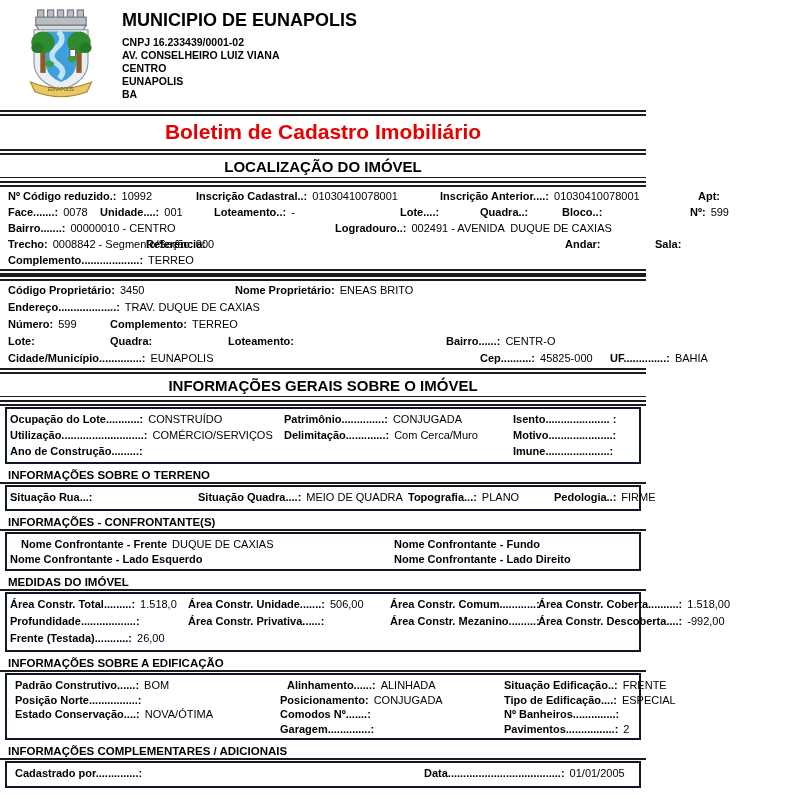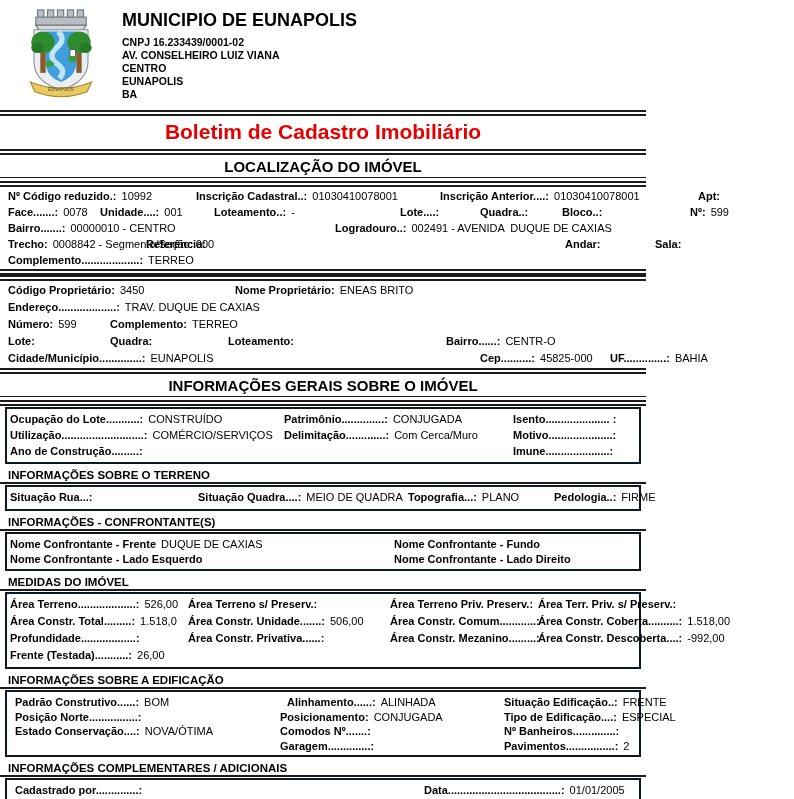--- a/index.html
+++ b/index.html
@@ -180,38 +180,32 @@
             <span class="field" style="left: 191px;"><span class="fl">Situação Quadra....:</span><span class="fv">MEIO DE QUADRA</span></span>
             <span class="field" style="left: 401px; text-align: right;"><span class="fl">Topografia...:</span><span class="fv">PLANO</span></span>
             <span class="field" style="left: 547px;"><span class="fl">Pedologia..:</span><span class="fv">FIRME</span></span>
           </div>
         </div>
       </div>
       <div class="section">
         <div class="sec-head-left">INFORMAÇÕES - CONFRONTANTE(S)</div>
         <div class="rows boxed">
           <div class="frow" style="height: 15px;">
-            <span class="field" style="left: 3px;"><span class="fl">Nome Confrontante - Frente</span><span class="fv">DUQUE DE CAXIAS</span></span>
+            <span class="field" style="left: 14px;"><span class="fl">Nome Confrontante - Frente</span><span class="fv">DUQUE DE CAXIAS</span></span>
             <span class="field" style="left: 387px;"><span class="fl">Nome Confrontante - Fundo</span></span>
           </div>
           <div class="frow" style="height: 15px;">
             <span class="field" style="left: 3px;"><span class="fl">Nome Confrontante - Lado Esquerdo</span></span>
             <span class="field" style="left: 387px;"><span class="fl">Nome Confrontante - Lado Direito</span></span>
           </div>
         </div>
       </div>
       <div class="section">
         <div class="sec-head-left">MEDIDAS DO IMÓVEL</div>
         <div class="rows boxed">
-          <div class="frow" style="height: 17px;">
-            <span class="field" style="left: 3px;"><span class="fl">Área Terreno...................:</span><span class="fv">526,00</span></span>
-            <span class="field" style="left: 181px;"><span class="fl">Área Terreno s/ Preserv.:</span></span>
-            <span class="field" style="left: 383px;"><span class="fl">Área Terreno Priv. Preserv.:</span></span>
-            <span class="field" style="left: 531px;"><span class="fl">Área Terr. Priv. s/ Preserv.:</span></span>
-          </div>
           <div class="frow" style="height: 17px;">
             <span class="field" style="left: 3px;"><span class="fl">Área Constr. Total.........:</span><span class="fv">1.518,0</span></span>
             <span class="field" style="left: 181px;"><span class="fl">Área Constr. Unidade.......:</span><span class="fv">506,00</span></span>
             <span class="field" style="left: 383px;"><span class="fl">Área Constr. Comum............:</span></span>
             <span class="field" style="left: 531px;"><span class="fl">Área Constr. Coberta..........:</span><span class="fv">1.518,00</span></span>
           </div>
           <div class="frow" style="height: 17px;">
             <span class="field" style="left: 3px;"><span class="fl">Profundidade..................:</span></span>
             <span class="field" style="left: 181px;"><span class="fl">Área Constr. Privativa......:</span></span>
             <span class="field" style="left: 383px;"><span class="fl">Área Constr. Mezanino.........:</span></span>

